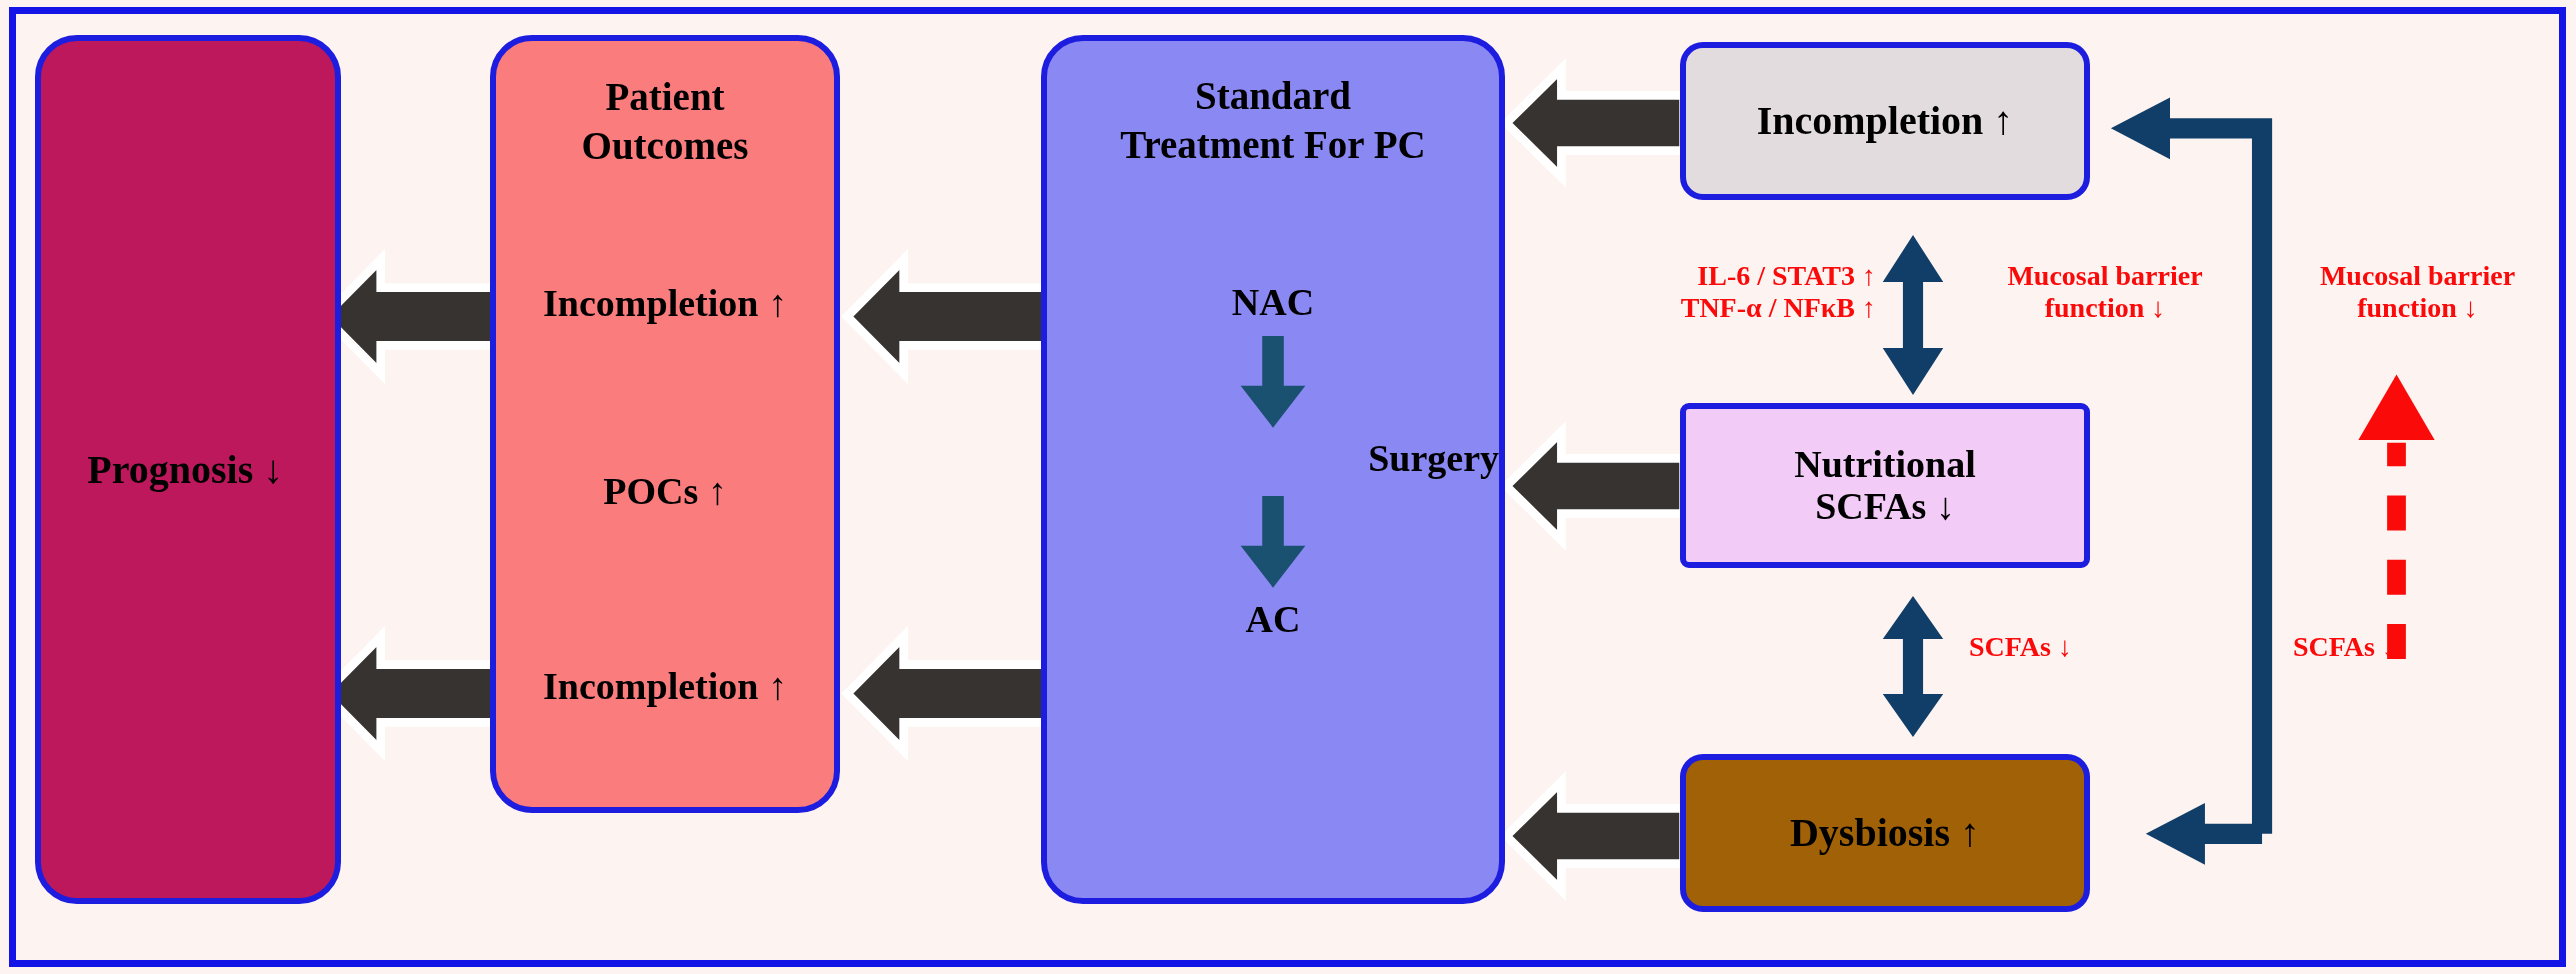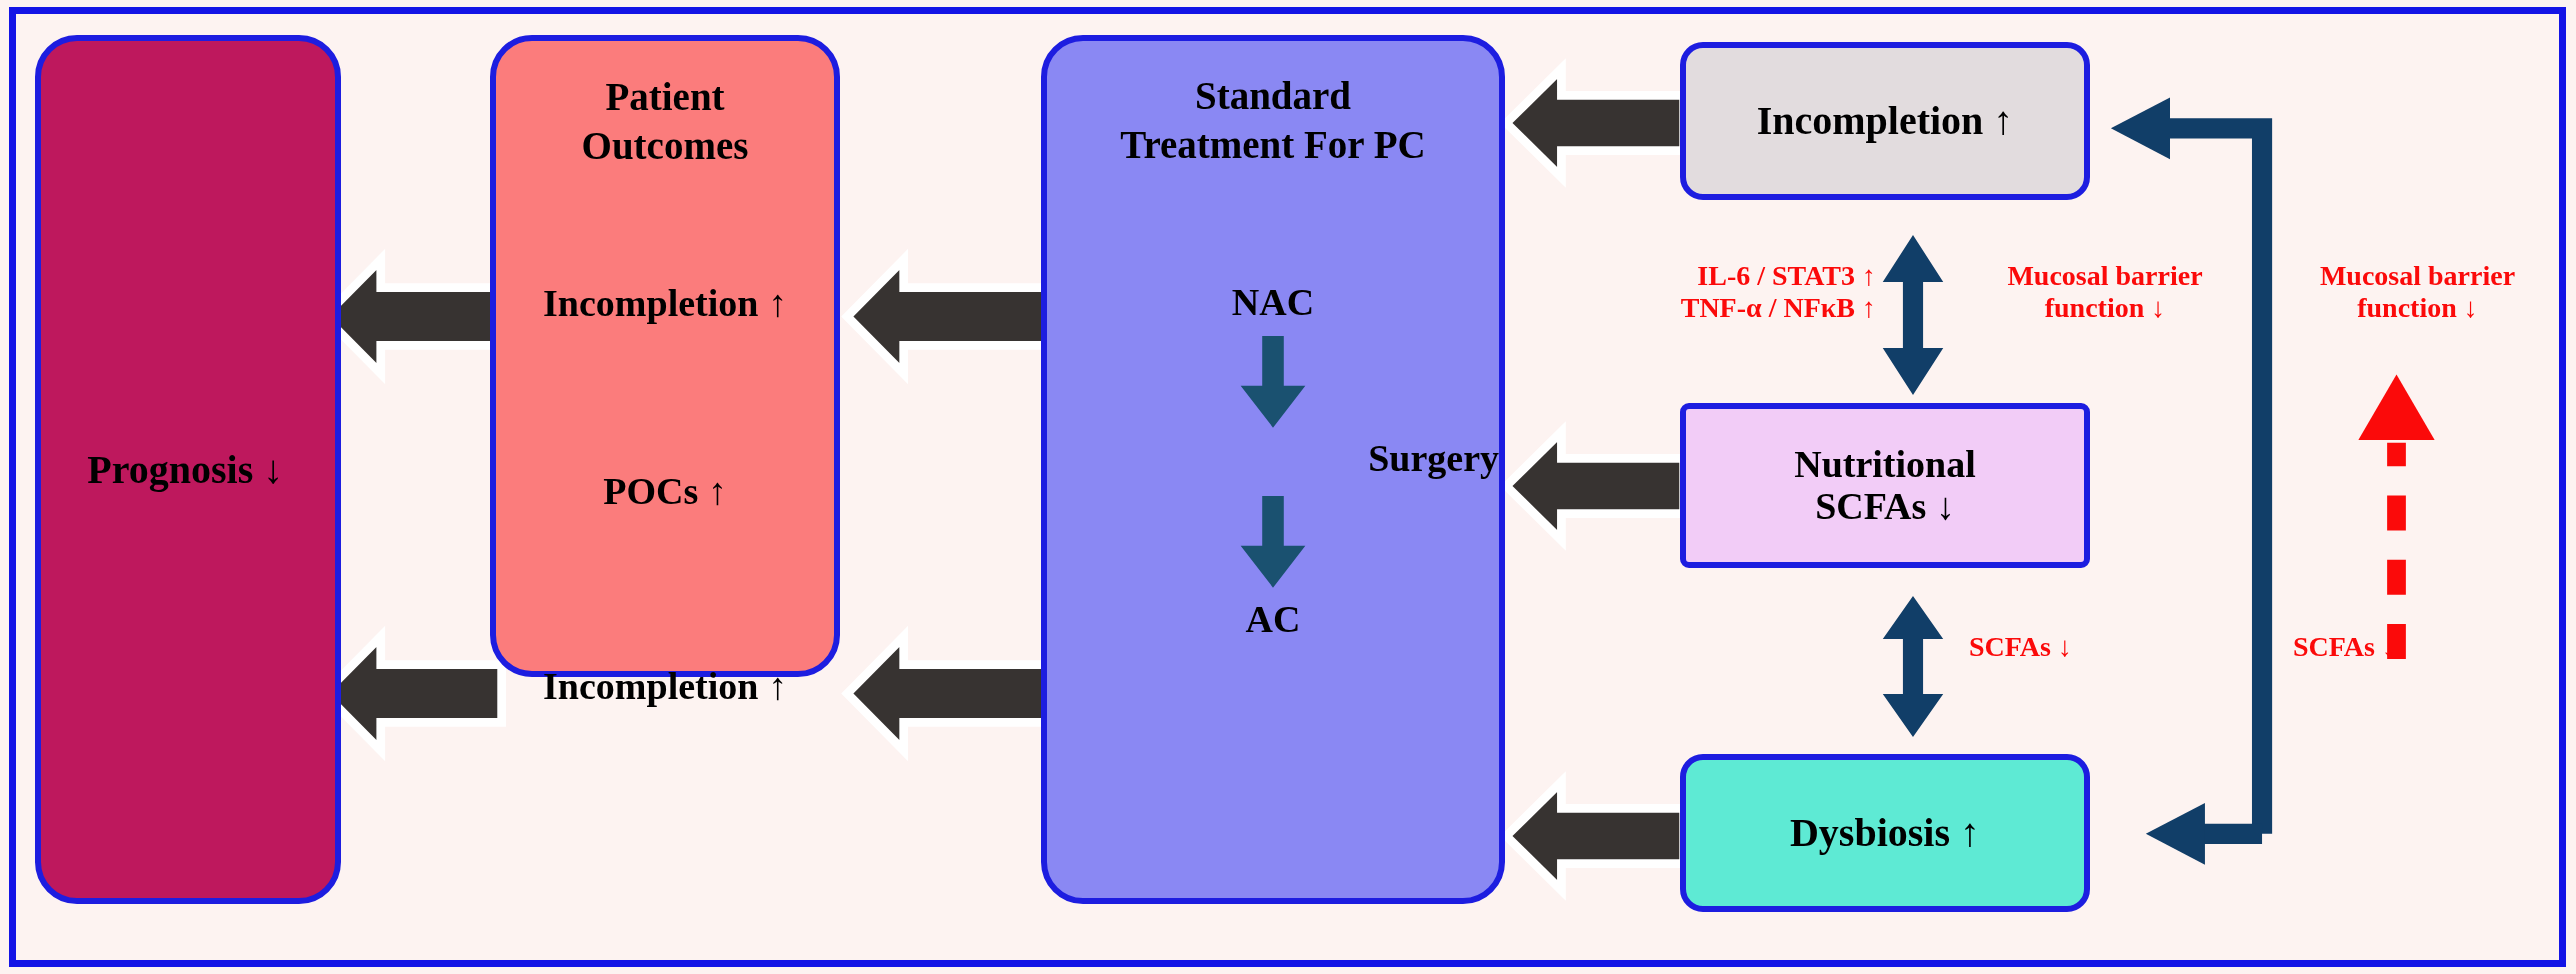--- a/index.html
+++ b/index.html
@@ -35,21 +35,21 @@
   }
 
   
   .col{border-radius:42px;}
   #box-prognosis{
     left:35px;top:35px;width:306px;height:869px;
     background:#be185d;border-radius:42px;
     justify-content:center;
   }
   #box-outcomes{
-    left:490px;top:35px;width:350px;height:642px;
+    left:490px;top:35px;width:350px;height:778px;
     background:#FB7C7C;border-radius:42px;
     justify-content:flex-start;
   }
   #box-treatment{
     left:1041px;top:35px;width:464px;height:869px;
     background:#8A88F3;border-radius:42px;
     justify-content:flex-start;
   }
 
   
@@ -58,21 +58,21 @@
     background:#E2DCDE;border-radius:23px;
     justify-content:center;
   }
   #box-nutrition{
     left:1680px;top:403px;width:410px;height:165px;
     background:#F2CCF7;border-radius:9px;
     justify-content:center;
   }
   #box-dysbiosis{
     left:1680px;top:754px;width:410px;height:158px;
-    background:#5eead4;border-radius:23px;
+    background:#a16207;border-radius:23px;
     justify-content:center;
   }
 
   .node-title{font-size:38px;}
   .node-line{font-size:38px;}
   #box-prognosis .node-title{font-size:40px;margin-left:-5.4px;}
   #box-inflammation .node-title{font-size:40px;}
   #box-nutrition .node-title{font-size:38px;}
   #box-dysbiosis .node-title{font-size:40px;}
 

